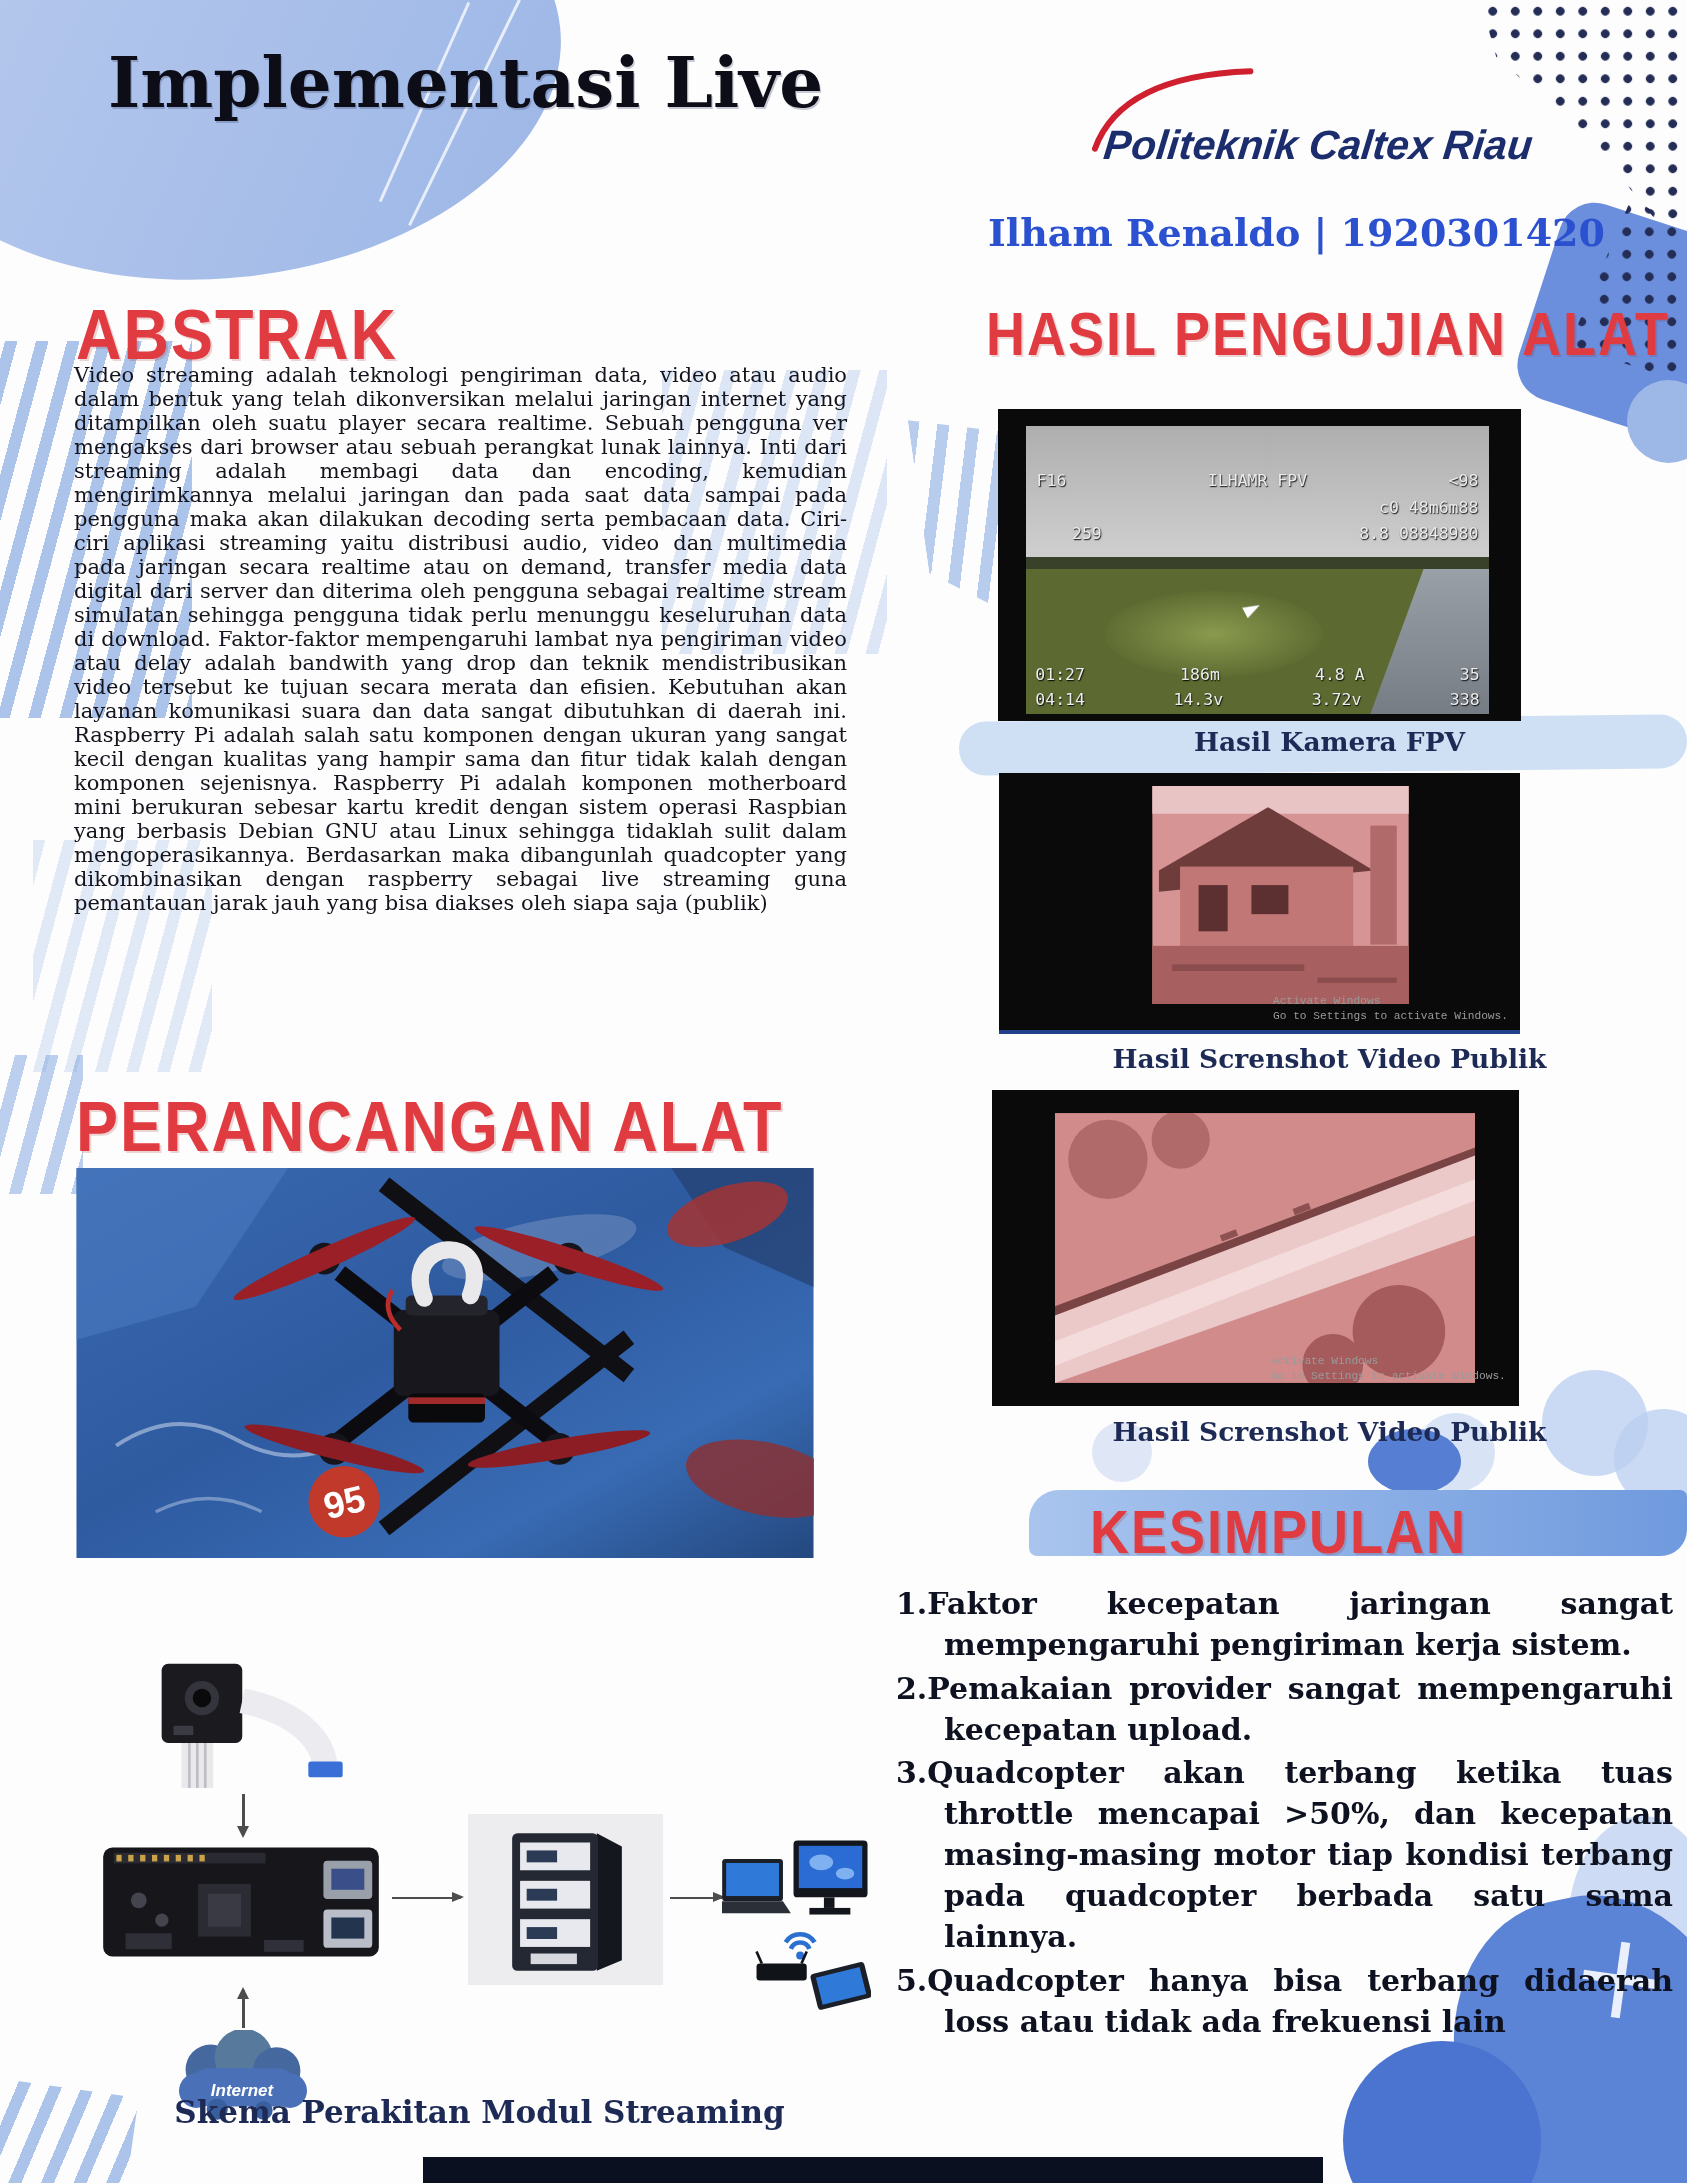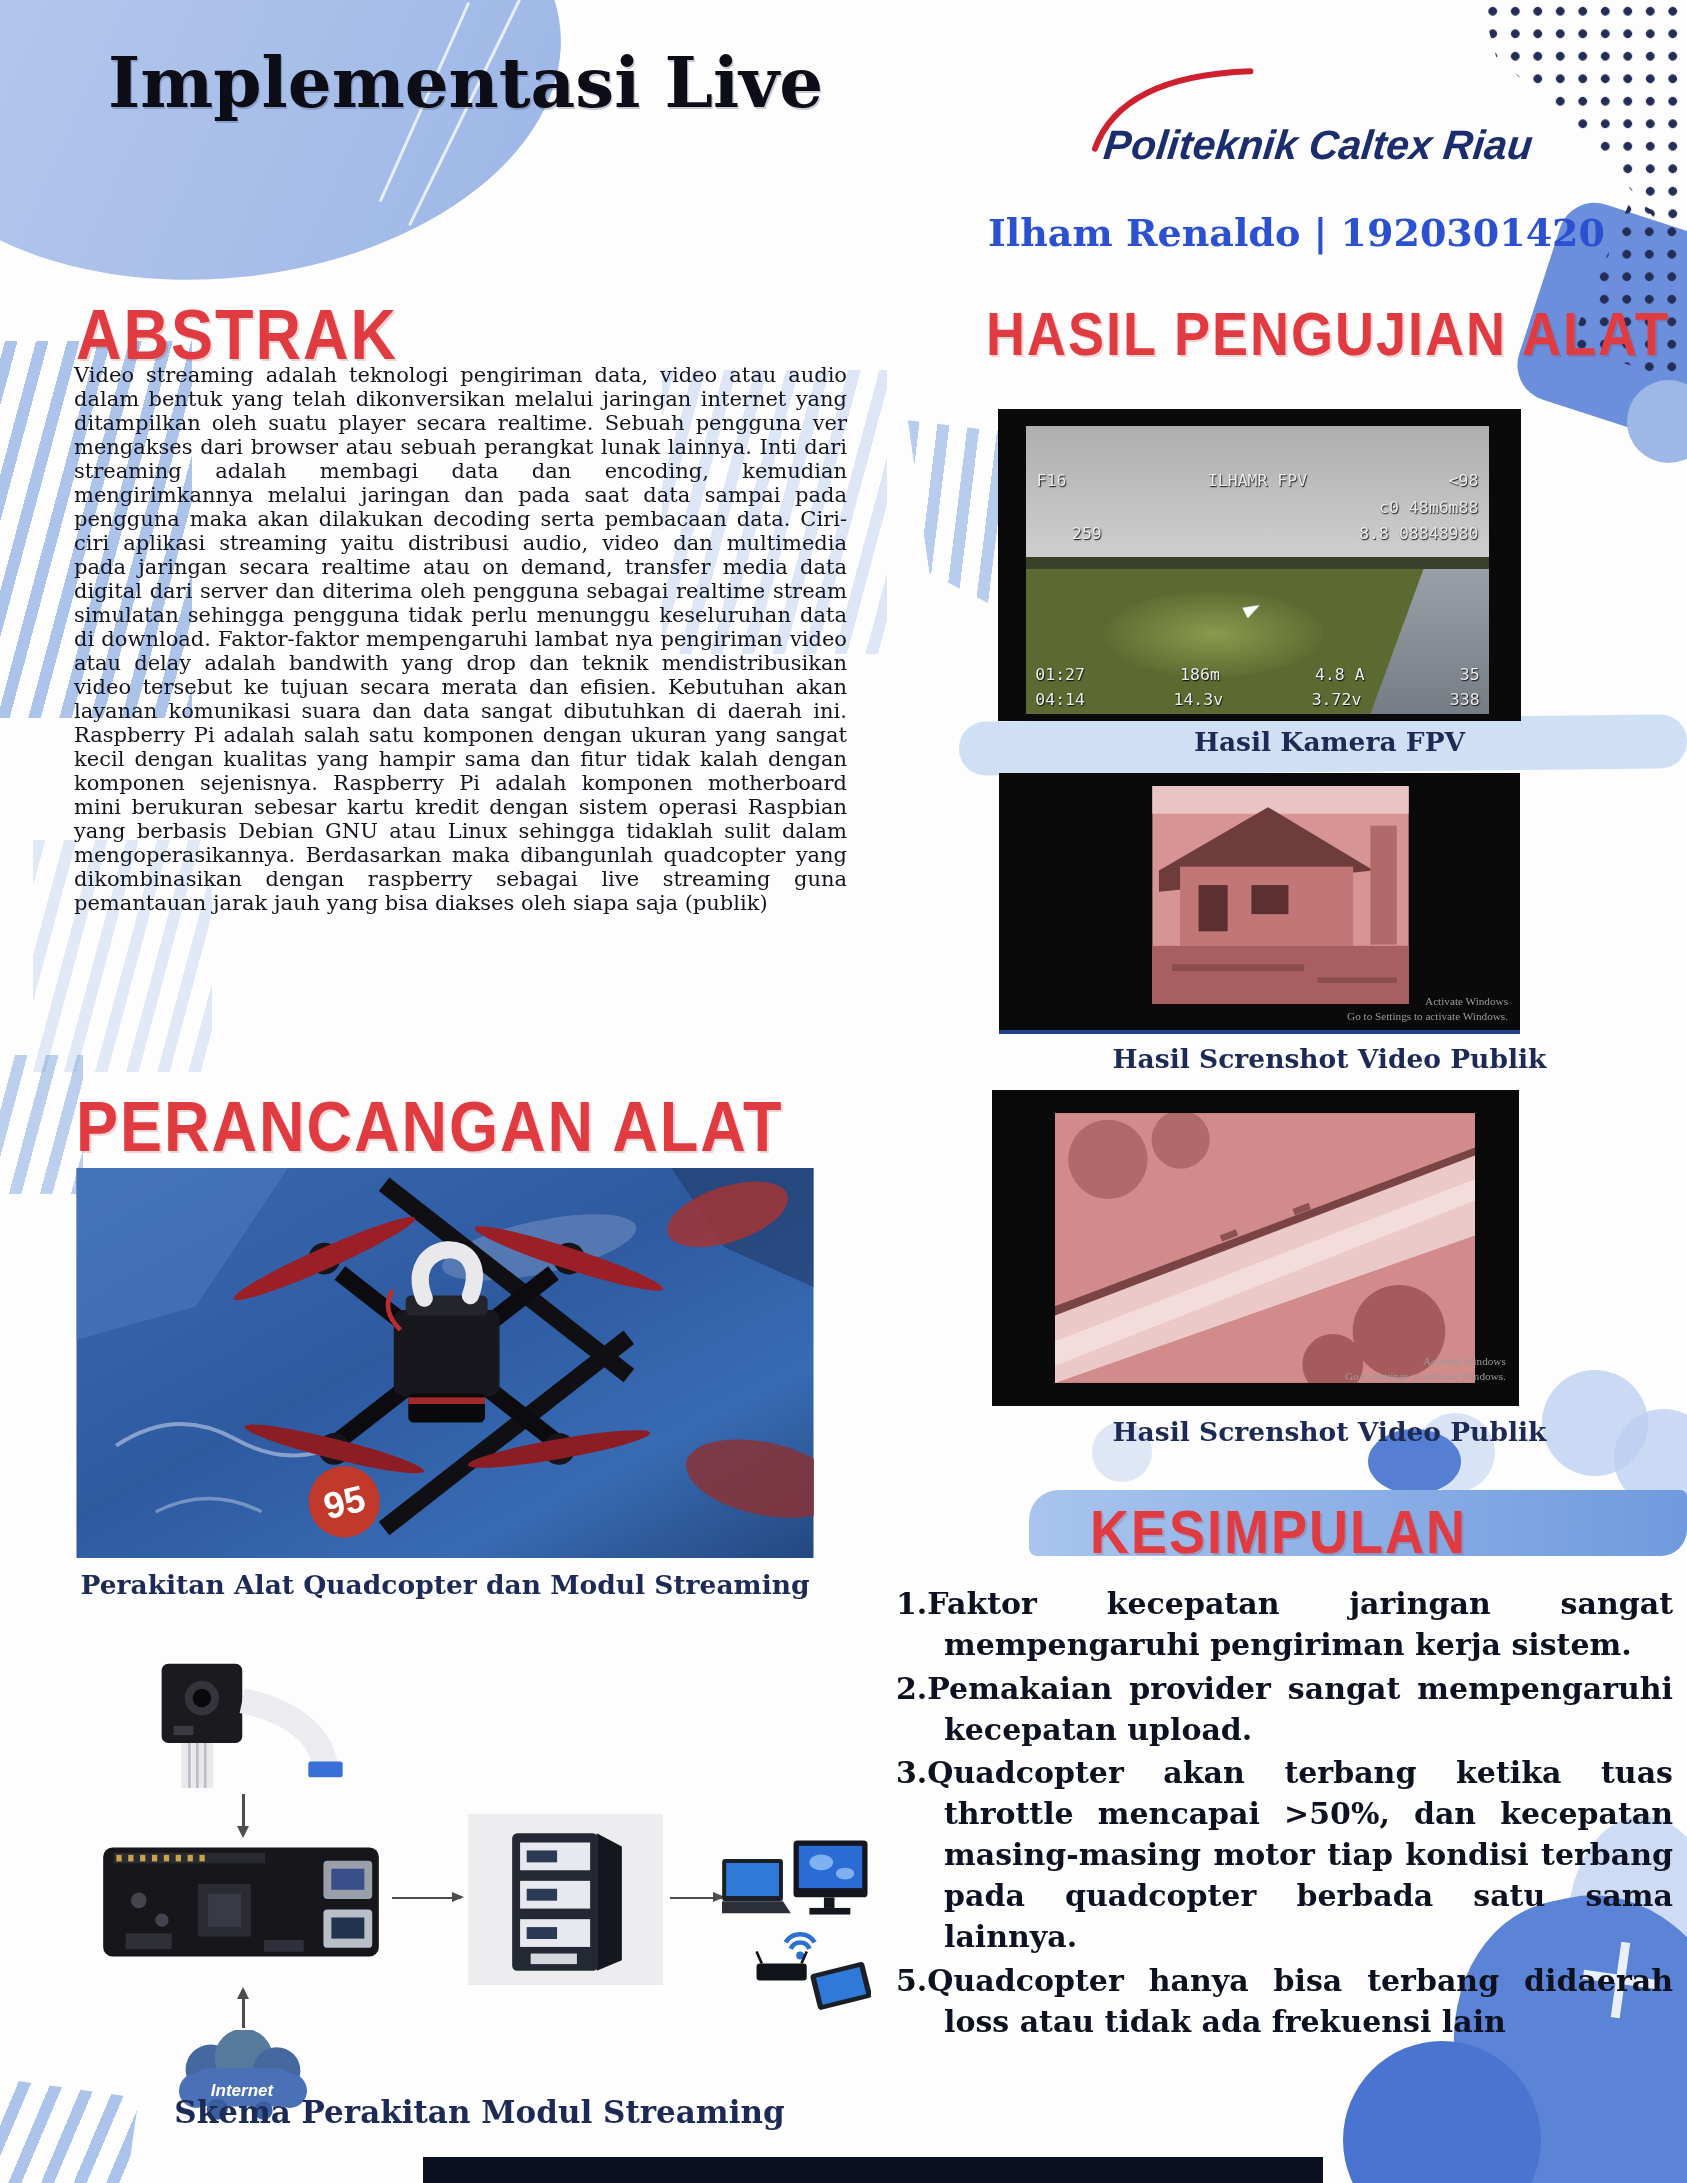--- a/index.html
+++ b/index.html
@@ -55,21 +55,21 @@
   .field-light{position:absolute;left:79px;top:165px;width:218px;height:86px;background:radial-gradient(#8a9a4d,#5c6a31 75%);border-radius:50%;}
   .road{position:absolute;right:0;top:143px;width:119px;height:146px;background:linear-gradient(180deg,#9aa0a8,#767c84);
         clip-path:polygon(45% 0,100% 0,100% 100%,0 100%);}
   .plane{position:absolute;left:218px;top:177px;width:0;height:0;border-left:17px solid #ffffff;
          border-top:6px solid transparent;border-bottom:6px solid transparent;transform:rotate(-28deg);
          filter:drop-shadow(0.7px 0.7px 0.7px #333);}
   .osd{position:absolute;font-family:"DejaVu Sans Mono",monospace;color:#ececec;font-size:16.5px;
        text-shadow:0.7px 0.7px 1.3px #000;white-space:nowrap;margin-top:40px;}
   .osd-row{position:absolute;left:9.3px;right:9.3px;display:flex;justify-content:space-between;
            font-family:"DejaVu Sans Mono",monospace;color:#ececec;font-size:16.5px;text-shadow:0.7px 0.7px 1.3px #000;}
-  .watermark{position:absolute;text-align:right;font-family:Liberation Serif, serif;
+  .watermark{position:absolute;text-align:left;font-family:Liberation Mono, monospace;
              color:#9a9a9a;font-size:11.2px;line-height:14.6px;}
   .player-bar{position:absolute;left:0;bottom:0;width:100%;height:4px;background:#24408c;}
 
   
   .panel{background:#ededef;}
   .arr-r{position:absolute;border-top:2.6px solid #4d4d4d;}
   .arr-r::after{content:"";position:absolute;right:-2.6px;top:-6.6px;border-left:12px solid #4d4d4d;
                 border-top:5.3px solid transparent;border-bottom:5.3px solid transparent;}
   .arr-v{position:absolute;width:2.6px;background:#4d4d4d;}
   .arr-down::after{content:"";position:absolute;bottom:-2.6px;left:-5.3px;border-top:12px solid #4d4d4d;
@@ -170,21 +170,20 @@
         <rect x="-62" y="-92" width="124" height="30" rx="8" fill="#24242c"></rect>
         <rect x="-58" y="56" width="116" height="44" rx="8" fill="#0a0a0d"></rect>
         <rect x="-58" y="62" width="116" height="10" fill="#a32a2a"></rect>
         <path d="M-34,-88 C-70,-180 72,-190 36,-92" stroke="#e9e9ec" stroke-width="26" fill="none" stroke-linecap="round"></path>
         <path d="M-70,-40 q-30,-30 -12,-60" stroke="#b92d2d" stroke-width="7" fill="none"></path>
       </g>
       <circle cx="405" cy="505" r="54" fill="#c0392b"></circle>
       <text x="405" y="525" text-anchor="middle" font-family="Liberation Sans, sans-serif" font-weight="bold" font-size="56" fill="#ffffff" transform="rotate(-14 405 505)">95</text>
     </svg>
   </div>
-  <div class="abs caption" style="left:76px;top:1569px;width:738px;">Perakitan Alat Quadcopter dan Modul Streaming</div>
 
   <svg class="abs" style="left:159px;top:1661px;" width="185" height="129" viewBox="0 0 280 195">
     <rect x="4" y="4" width="122" height="120" rx="10" fill="#1a1a1f"></rect>
     <circle cx="65" cy="56" r="26" fill="#34343c"></circle>
       <circle cx="65" cy="56" r="14" fill="#0a0a0d"></circle>
     <rect x="22" y="98" width="30" height="14" fill="#3b3b44"></rect>
     <rect x="34" y="124" width="48" height="68" fill="#e9e9ec"></rect>
     <line x1="46" y1="124" x2="46" y2="192" stroke="#bdbdc6" stroke-width="4"></line>
     <line x1="58" y1="124" x2="58" y2="192" stroke="#bdbdc6" stroke-width="4"></line>
     <line x1="70" y1="124" x2="70" y2="192" stroke="#bdbdc6" stroke-width="4"></line>

